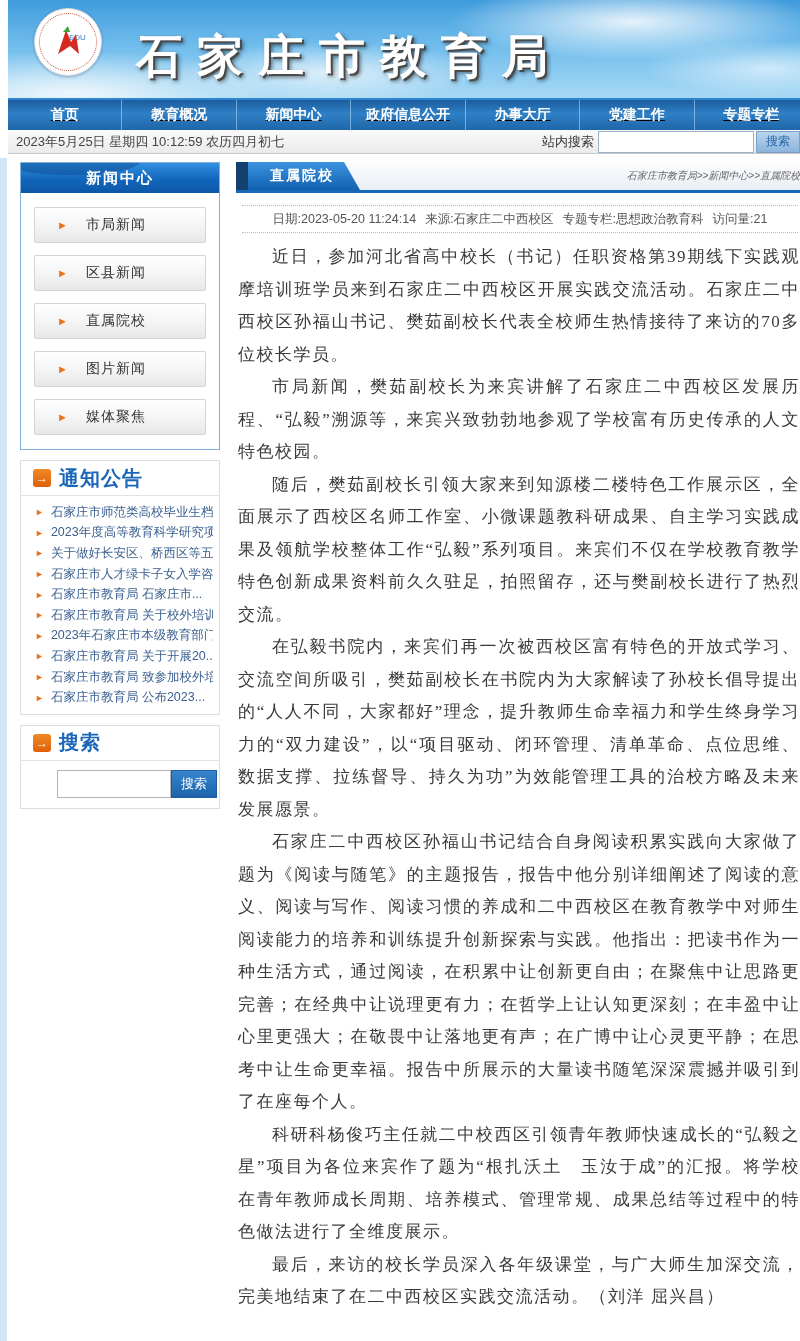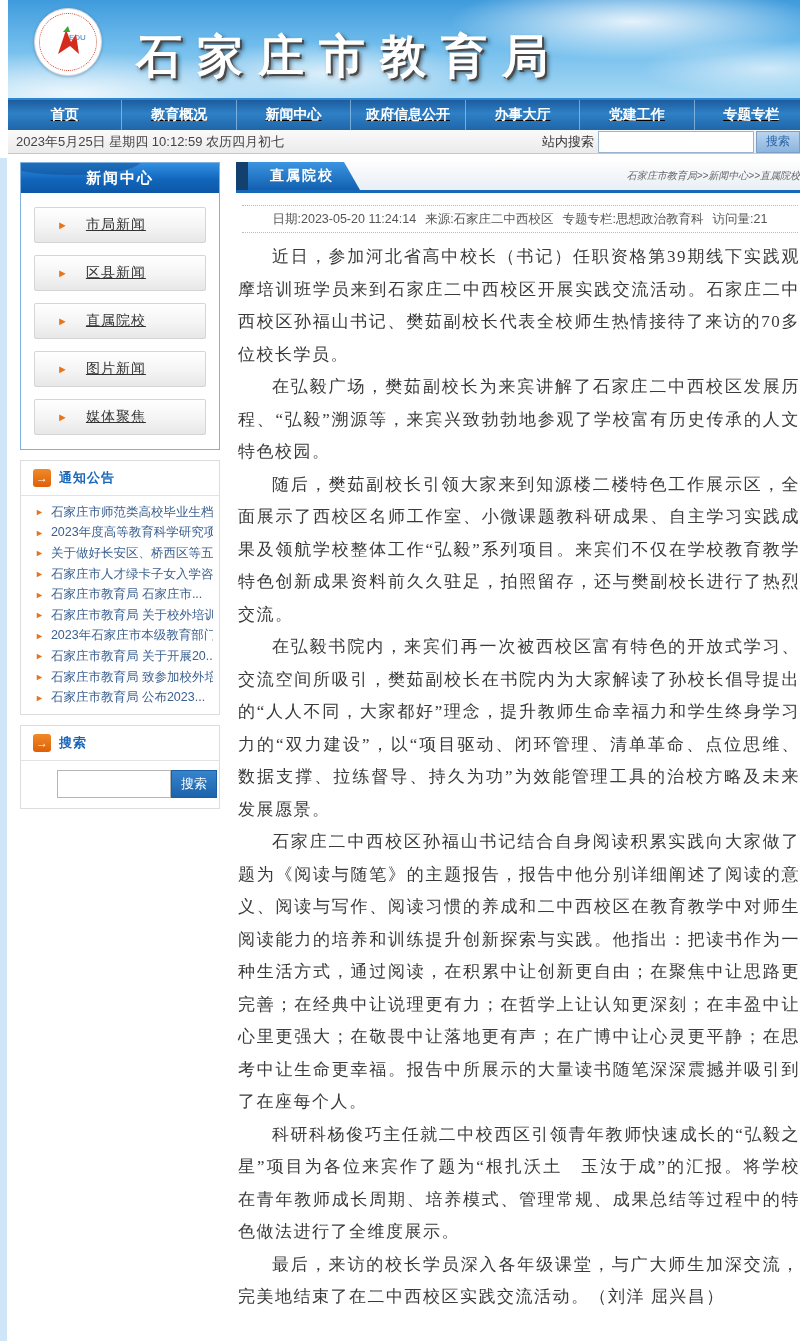--- a/index.html
+++ b/index.html
@@ -49,27 +49,27 @@
     position:relative;overflow:hidden;display:flex;align-items:center;justify-content:center;
     color:#fff;font-size:15px;font-weight:bold;letter-spacing:2px;}
   .panel-news-header::after{content:"";position:absolute;left:-20px;top:-16px;width:140px;height:28px;border-radius:50%;
     background:rgba(10,70,140,.45);}
   .panel-news-header span{position:relative;z-index:1;}
   .news-list{padding:14px 13px 0 13px;}
   .news-item{height:34px;margin-bottom:12px;border:1px solid #d5d5d5;border-radius:2px;
     background:linear-gradient(180deg,#ffffff 0%,#f4f4f4 55%,#e7e7e7 100%);
     display:flex;align-items:center;cursor:pointer;}
   .news-item .arr{color:#e9731c;font-size:11px;margin:0 18px 0 22px;}
-  .news-item .lbl{color:#333;font-size:14px;letter-spacing:1px;text-decoration:underline;}
+  .news-item .lbl{color:#333;font-size:14px;letter-spacing:1px;}
 
   .panel-plain{border:1px solid #ddd;box-sizing:border-box;margin-bottom:10px;background:#fff;}
   .panel-plain-header{height:34px;display:flex;align-items:center;border-bottom:1px solid #e3e3e3;padding-left:12px;}
   .sq-arrow{width:18px;height:18px;border-radius:3px;background:linear-gradient(180deg,#f08a28,#df5f08);
     color:#fff;font-size:12px;line-height:18px;text-align:center;margin-right:8px;}
-  .panel-plain-title{color:#1a66b8;font-size:13px;font-weight:bold;letter-spacing:1px;}
+  .panel-plain-title{color:#1a66b8;font-size:20px;font-weight:bold;letter-spacing:1px;}
   .notice-list{padding:6px 6px 6px 14px;}
   .notice-item{height:20.6px;display:flex;align-items:center;cursor:pointer;white-space:nowrap;overflow:hidden;}
   .notice-item .arr{color:#e9731c;font-size:9px;margin-right:7px;flex:none;}
   .notice-item .lbl{color:#3a5f8f;font-size:12.5px;}
   .search-row{display:flex;align-items:center;padding:9px 0 10px 36px;}
   .sidebar-search-input{width:108px;height:24px;border:1px solid #b5b5b5;background:#fff;}
   .sidebar-search-btn{width:46px;height:28px;margin-left:0;border:1px solid #1b5ea6;
     background:linear-gradient(180deg,#3684cd,#1c63ab);color:#fff;font-size:13px;cursor:pointer;}
 
   
@@ -274,21 +274,21 @@
         <span>日期:2023-05-20 11:24:14</span>
         <span>来源:石家庄二中西校区</span>
         <span>专题专栏:思想政治教育科</span>
         <span>访问量:21</span>
       </div>
 
       <div class="article-body">
 
           <p>近日，参加河北省高中校长（书记）任职资格第39期线下实践观摩培训班学员来到石家庄二中西校区开展实践交流活动。石家庄二中西校区孙福山书记、樊茹副校长代表全校师生热情接待了来访的70多位校长学员。</p>
 
-          <p>在弘毅广场，樊茹副校长为来宾讲解了石家庄二中西校区发展历程、“弘毅”溯源等，来宾兴致勃勃地参观了学校富有历史传承的人文特色校园。</p>
+          <p>市局新闻，樊茹副校长为来宾讲解了石家庄二中西校区发展历程、“弘毅”溯源等，来宾兴致勃勃地参观了学校富有历史传承的人文特色校园。</p>
 
           <p>随后，樊茹副校长引领大家来到知源楼二楼特色工作展示区，全面展示了西校区名师工作室、小微课题教科研成果、自主学习实践成果及领航学校整体工作“弘毅”系列项目。来宾们不仅在学校教育教学特色创新成果资料前久久驻足，拍照留存，还与樊副校长进行了热烈交流。</p>
 
           <p>在弘毅书院内，来宾们再一次被西校区富有特色的开放式学习、交流空间所吸引，樊茹副校长在书院内为大家解读了孙校长倡导提出的“人人不同，大家都好”理念，提升教师生命幸福力和学生终身学习力的“双力建设”，以“项目驱动、闭环管理、清单革命、点位思维、数据支撑、拉练督导、持久为功”为效能管理工具的治校方略及未来发展愿景。</p>
 
           <p>石家庄二中西校区孙福山书记结合自身阅读积累实践向大家做了题为《阅读与随笔》的主题报告，报告中他分别详细阐述了阅读的意义、阅读与写作、阅读习惯的养成和二中西校区在教育教学中对师生阅读能力的培养和训练提升创新探索与实践。他指出：把读书作为一种生活方式，通过阅读，在积累中让创新更自由；在聚焦中让思路更完善；在经典中让说理更有力；在哲学上让认知更深刻；在丰盈中让心里更强大；在敬畏中让落地更有声；在广博中让心灵更平静；在思考中让生命更幸福。报告中所展示的大量读书随笔深深震撼并吸引到了在座每个人。</p>
 
           <p>科研科杨俊巧主任就二中校西区引领青年教师快速成长的“弘毅之星”项目为各位来宾作了题为“根扎沃土　玉汝于成”的汇报。将学校在青年教师成长周期、培养模式、管理常规、成果总结等过程中的特色做法进行了全维度展示。</p>
 
           <p>最后，来访的校长学员深入各年级课堂，与广大师生加深交流，完美地结束了在二中西校区实践交流活动。（刘洋 屈兴昌）</p>

